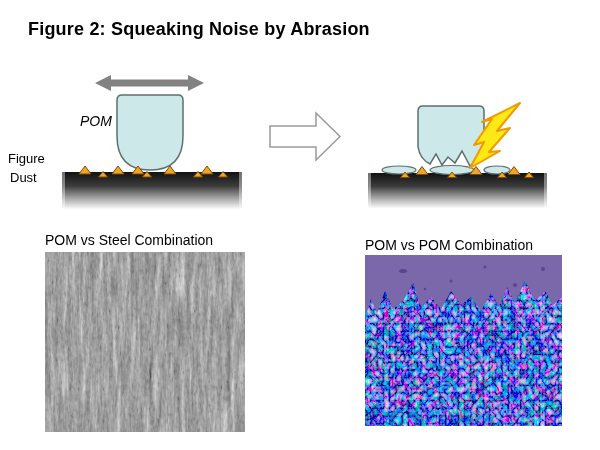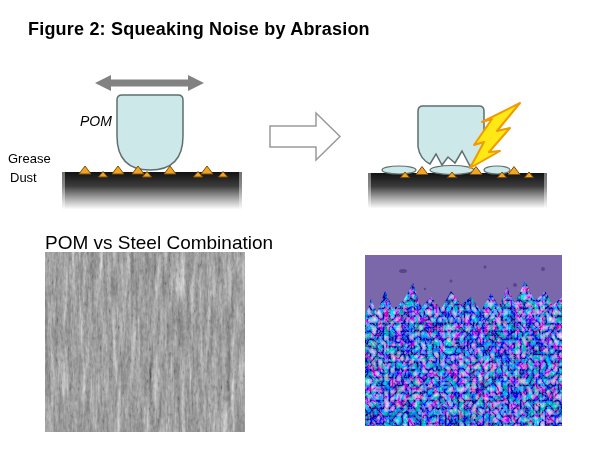--- a/index.html
+++ b/index.html
@@ -12,38 +12,38 @@
   .title{
     position:absolute;left:28px;top:19px;
     font-size:18px;font-weight:bold;color:var(--text,#000);
     letter-spacing:0.2px;white-space:nowrap;
   }
   .lbl{position:absolute;font-size:13px;color:var(--text,#000);white-space:nowrap;}
   .lbl-pom{left:80px;top:113px;font-size:14px;font-style:italic;}
   .lbl-grease{left:8px;top:151px;}
   .lbl-dust{left:10px;top:170px;text-align:center;}
   .caption{
-    position:absolute;font-size:19px;text-align:right;
+    position:absolute;font-size:14px;text-align:left;
     color:var(--text,#000);white-space:nowrap;
   }
   .cap-left{left:45px;top:232px;width:200px;}
   .cap-right{left:365px;top:237px;width:197px;}
   svg.diagram{position:absolute;left:0;top:0;}
   .micro{position:absolute;display:block;}
   .micro-left{left:45px;top:252px;}
   .micro-right{left:365px;top:255px;}
 </style>
 </head>
 <body>
 
 <div class="canvas">
 
   <div class="title">Figure 2: Squeaking Noise by Abrasion</div>
   <div class="lbl lbl-pom">POM</div>
-  <div class="lbl lbl-grease">Grease</div>
+  <div class="lbl lbl-grease">Figure</div>
   <div class="lbl lbl-dust">Dust</div>
 
   <svg class="diagram" width="600" height="230" viewBox="0 0 600 230">
     <defs>
       <linearGradient id="gbar" x1="0" y1="0" x2="0" y2="1">
         <stop offset="0" style="stop-color:var(--surface-dark,#121212)"></stop>
         <stop offset="0.38" stop-color="#3c3c3c"></stop>
         <stop offset="0.72" stop-color="#a9a9a9"></stop>
         <stop offset="1" style="stop-color:var(--surface-light,#fbfbfb)"></stop>
       </linearGradient>
@@ -94,20 +94,21 @@
       <polygon points="400.5,177.5 409.5,177.5 405,172"></polygon>
       <polygon points="447.5,177.5 456.5,177.5 452,172"></polygon>
       <polygon points="497.5,177.5 506.5,177.5 502,172"></polygon>
       <polygon points="524.5,177.5 533.5,177.5 529,172"></polygon>
     </g>
 
     <polygon points="520,103 497,131 510,128 489,152 500,151 470,168 484,142 474,145 492,119 482,122" style="fill:var(--lightning-fill,#ffe814);stroke:var(--lightning-outline,#f09a00);stroke-width:2" stroke-linejoin="round"></polygon>
   </svg>
 
   <div class="caption cap-left">POM vs Steel Combination</div>
+  <div class="caption cap-right">POM vs POM Combination</div>
 
   <svg class="micro micro-left" width="200" height="180" viewBox="0 0 200 180">
     <defs>
       <filter id="sem1" x="0%" y="0%" width="100%" height="100%">
         <feTurbulence type="fractalNoise" baseFrequency="0.22 0.02" numOctaves="4" seed="11"></feTurbulence>
         <feColorMatrix type="saturate" values="0"></feColorMatrix>
         <feComponentTransfer>
           <feFuncR type="linear" slope="1.9" intercept="-0.30"></feFuncR>
           <feFuncG type="linear" slope="1.9" intercept="-0.30"></feFuncG>
           <feFuncB type="linear" slope="1.9" intercept="-0.30"></feFuncB>

